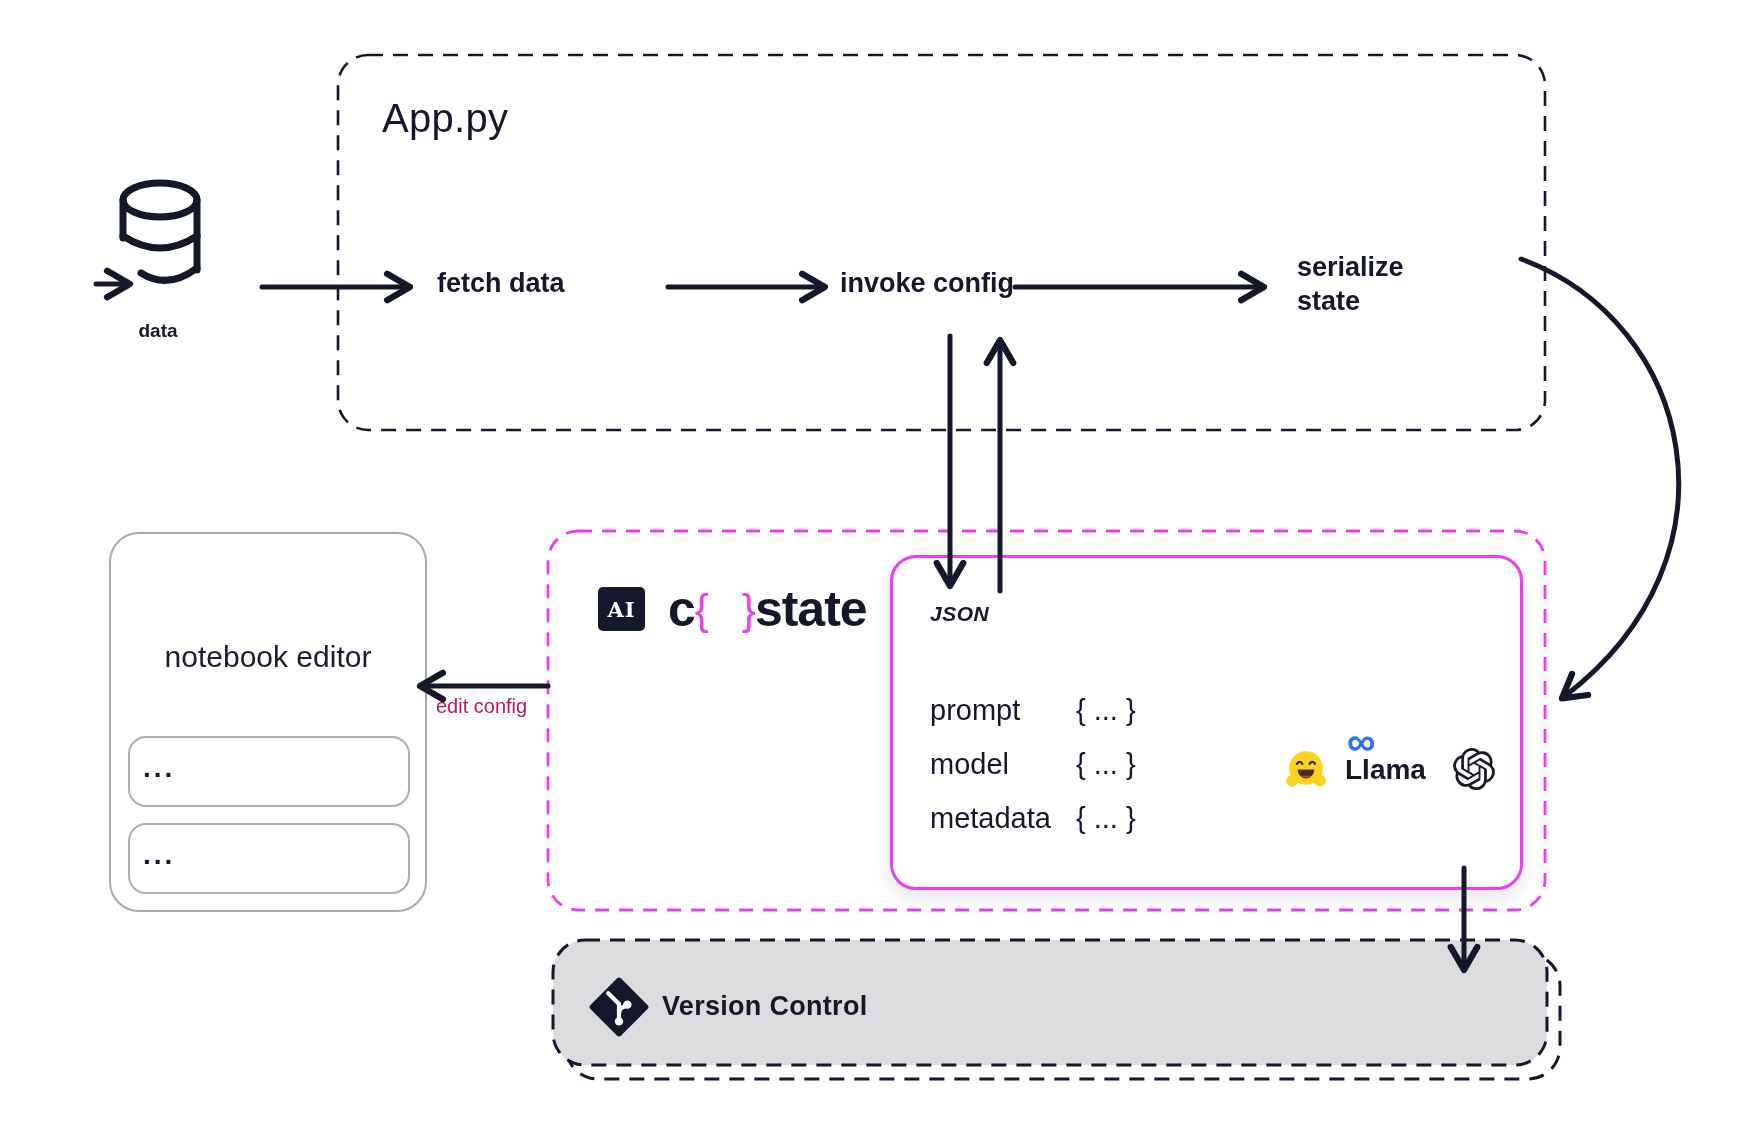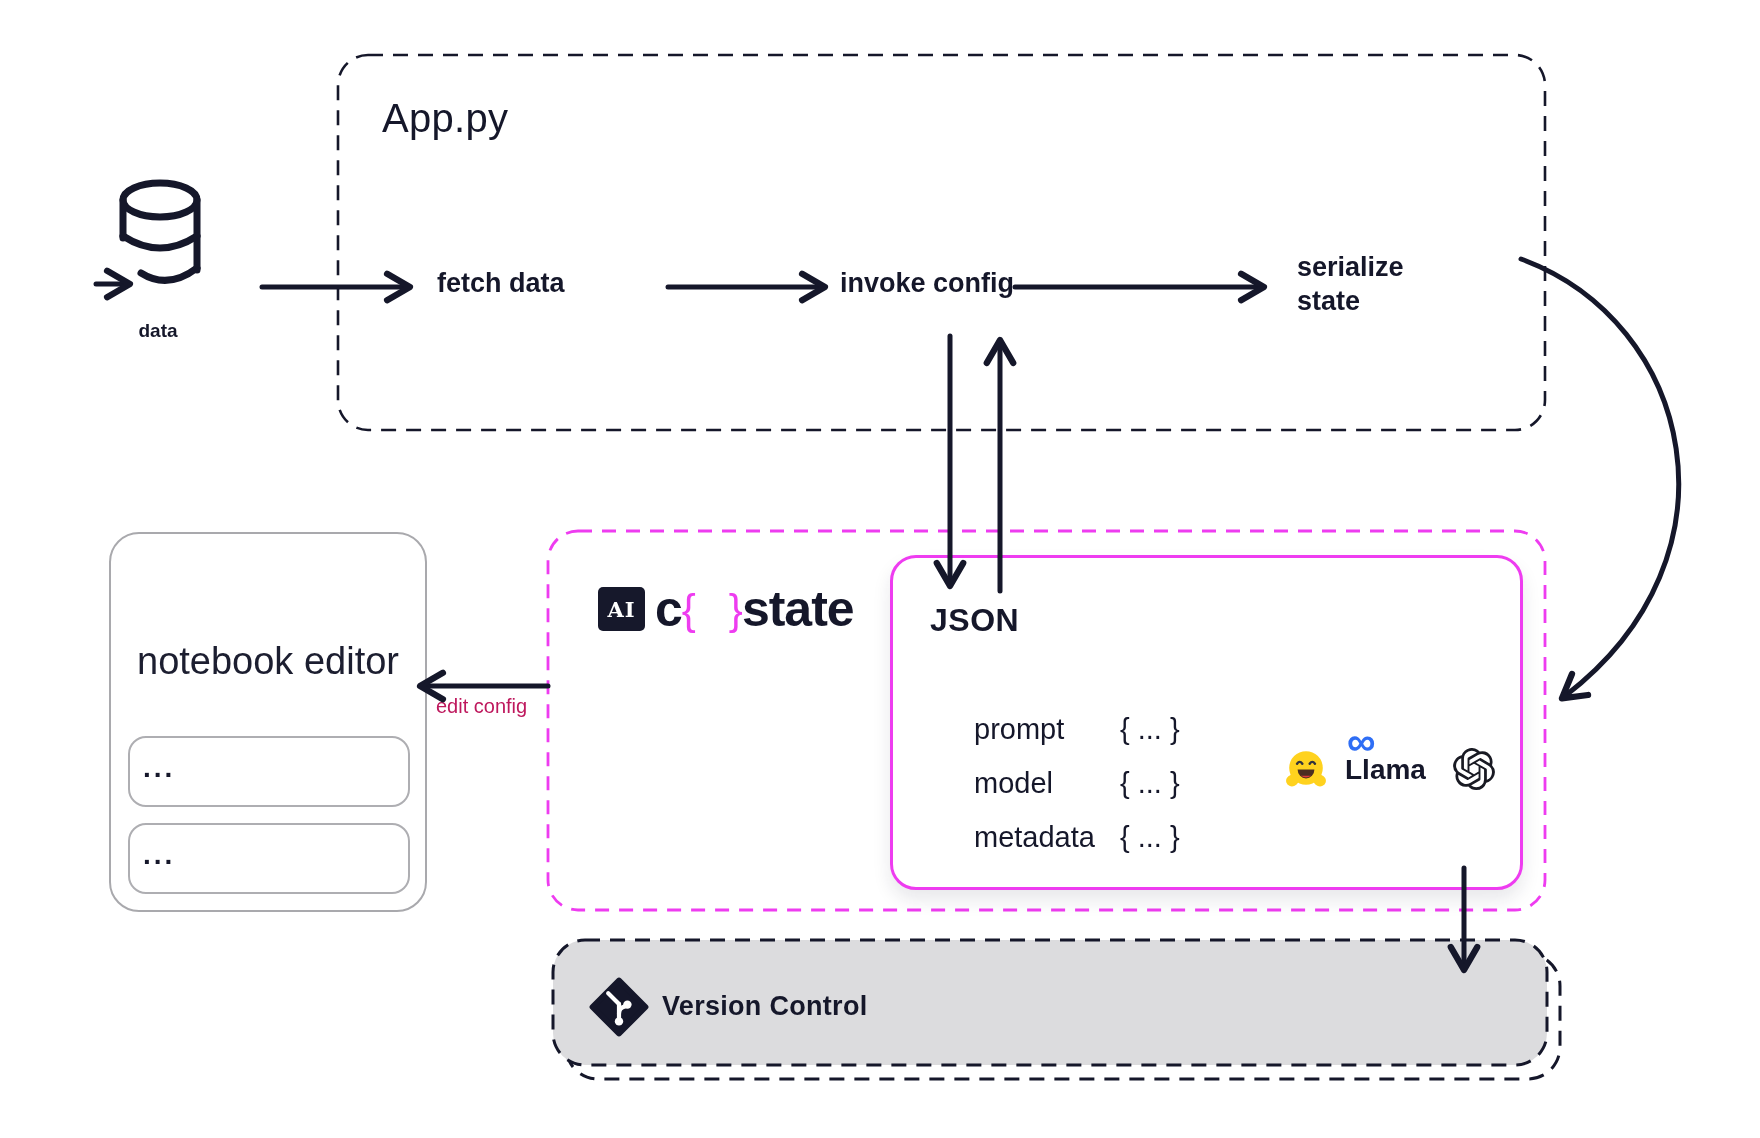--- a/index.html
+++ b/index.html
@@ -5,45 +5,45 @@
   html,body{margin:0;padding:0;background:#fff;}
   body{width:1760px;height:1138px;position:relative;overflow:hidden;
        font-family:"Liberation Sans",sans-serif;color:#15172a;}
   .abs{position:absolute;}
   svg.layer{position:absolute;left:0;top:0;pointer-events:none;}
   .app-title{left:382px;top:96px;font-size:40px;font-weight:normal;letter-spacing:.3px;}
   .step{font-size:27px;font-weight:bold;top:268px;white-space:nowrap;}
   .step.serialize{left:1297px;top:250px;width:140px;white-space:normal;line-height:34px;}
   .data-label{left:104px;top:320px;width:108px;text-align:center;font-size:19px;font-weight:bold;}
   
-  .cfg-logo{left:598px;top:580px;display:flex;align-items:center;gap:10px;}
+  .cfg-logo{left:598px;top:580px;display:flex;align-items:center;gap:23px;}
   .cfg-badge{width:47px;height:44px;background:#16182b;border-radius:5px;color:#fff;
              display:flex;align-items:center;justify-content:center;
              font-family:"DejaVu Serif",serif;font-size:21px;font-weight:600;letter-spacing:1px;}
   .cfg-word{font-size:50px;font-weight:600;letter-spacing:-1px;display:flex;align-items:baseline;}
   .cfg-brace{color:#ee3cf0;font-weight:500;font-size:42px;position:relative;top:-2px;}
   .cfg-brace.open{margin-right:34px;}
   
   .json-box{left:890px;top:555px;width:633px;height:335px;background:#fff;
             border:3px solid #ee3cf0;border-radius:26px;box-sizing:border-box;
             box-shadow:0 10px 18px rgba(30,30,60,.10);}
-  .json-head{position:absolute;left:37px;top:44px;font-size:32px;font-weight:bold;letter-spacing:.5px;}
-  .json-rows{position:absolute;left:37px;top:144px;display:grid;grid-template-rows:54px 54px 54px;margin-left:44px;}
+  .json-head{position:absolute;left:37px;top:44px;font-size:21px;font-weight:bold;letter-spacing:.5px;font-style:italic;}
+  .json-rows{position:absolute;left:37px;top:125px;display:grid;grid-template-rows:54px 54px 54px;}
   .json-row{display:grid;grid-template-columns:146px auto;align-items:center;font-size:29px;}
   .providers{position:absolute;left:392px;top:168px;width:220px;height:90px;}
   .hf{position:absolute;left:0;top:22px;}
   .meta-col{position:absolute;left:60px;top:0;display:flex;flex-direction:column;align-items:flex-start;}
   .meta-inf{color:#2f6ef5;font-size:40px;font-weight:bold;line-height:30px;margin-left:2px;}
   .llama{font-size:28px;font-weight:bold;line-height:28px;}
   .oai{position:absolute;left:168px;top:22px;}
   
   .workbook{left:109px;top:532px;width:318px;height:380px;border:2px solid #a9a9ad;
             border-radius:30px;box-sizing:border-box;background:#fff;}
   .wb-title{position:absolute;left:0;top:56px;width:100%;text-align:center;font-size:32px;font-weight:bold;}
-  .wb-sub{position:absolute;left:0;top:106px;width:100%;text-align:center;font-size:38px;color:#1c1e30;}
+  .wb-sub{position:absolute;left:0;top:106px;width:100%;text-align:center;font-size:30px;color:#1c1e30;}
   .wb-cell{position:absolute;left:17px;width:282px;height:71px;border:2px solid #aeaeb2;
            border-radius:18px;box-sizing:border-box;display:flex;align-items:center;padding-left:13px;}
   .wb-cell .dots{font-size:28px;font-weight:900;letter-spacing:3px;margin-top:-8px;}
   .cell1{top:202px;} .cell2{top:289px;}
   .edit-cfg{left:436px;top:695px;font-size:20px;color:#be185d;}
   
   .vc-label{left:662px;top:991px;font-size:27px;font-weight:bold;letter-spacing:.3px;}
 </style>
 </head>
 <body>

